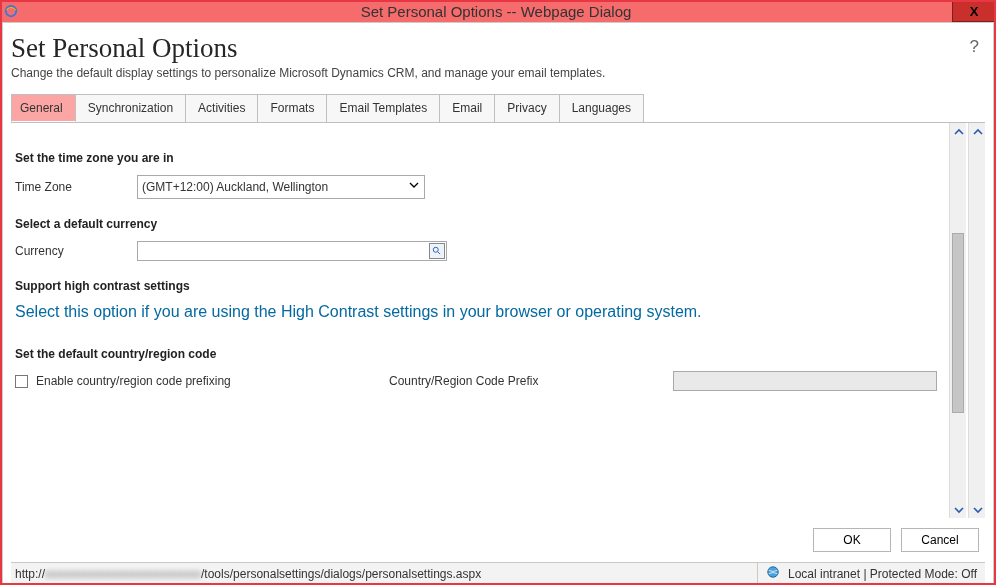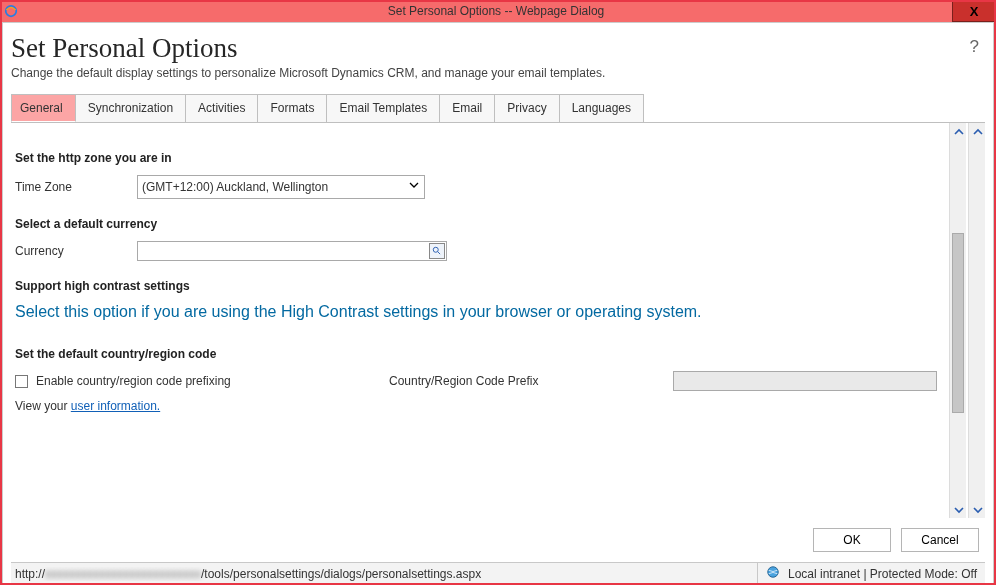--- a/index.html
+++ b/index.html
@@ -2,21 +2,21 @@
 <html><head>
 <meta charset="utf-8">
 <style>
   * { box-sizing: border-box; font-family: "Segoe UI", Tahoma, sans-serif; }
   body { margin:0; padding:0; width:996px; height:585px; background:#fff; overflow:hidden; }
 
   .outer-border { position:absolute; inset:0; border:2px solid #e83645; pointer-events:none; }
 
   .titlebar { height:22px; background:#f66b6b; display:flex; align-items:center; position:relative; }
   .titlebar .ie-icon { width:22px; display:flex; align-items:center; justify-content:center; }
-  .titlebar .title { position:absolute; left:0; right:4px; text-align:center; font-size:12px; color:#333; }
+  .titlebar .title { position:absolute; left:0; right:4px; text-align:center; font-size:15px; color:#333; }
   .titlebar .close { position:absolute; right:0; top:0; width:44px; height:22px;
     background:#c9302c; border:1px solid #7a1f1b; display:flex; align-items:center;
     justify-content:center; font-weight:bold; color:#000; font-size:13px; }
 
   .dialog-body { position:absolute; top:22px; left:2px; right:2px; bottom:0; background:#fff;
     border:1px solid #ccc; padding:6px 8px 0 8px; display:flex; flex-direction:column; }
 
   .header-row { display:flex; align-items:flex-start; }
   .header-text { flex:1; }
   h1 { margin:4px 0 2px 0; font-weight:300; font-size:27px; color:#262626;font-family:Liberation Serif, serif; }
@@ -113,21 +113,21 @@
     <div class="tab">Formats</div>
     <div class="tab">Email Templates</div>
     <div class="tab">Email</div>
     <div class="tab">Privacy</div>
     <div class="tab">Languages</div>
   </div>
 
   <div class="panel-wrapper">
     <div class="panel">
 
-      <div class="section-title first">Set the http zone you are in</div>
+      <div class="section-title first">Set the time zone you are in</div>
       <div class="field-row">
         <div class="field-label">Time Zone</div>
         <div class="select-wrap" style="width:288px">
           <span>(GMT+12:00) Auckland, Wellington</span>
           <span class="chev">
             <svg width="10" height="10" viewBox="0 0 10 10">
                 <path d="M1 3 L5 7 L9 3" fill="none" stroke="#000" stroke-width="1.3"></path>
               </svg>
           </span>
         </div>
@@ -153,23 +153,20 @@
       <div class="section-title" style="margin-top:26px">Set the default country/region code</div>
       <div class="region-row">
         <div class="chk-row">
           <span class="chk"></span>
           <span>Enable country/region code prefixing</span>
         </div>
         <div class="region-label2">Country/Region Code Prefix</div>
         <div class="region-input"></div>
       </div>
 
-      <div class="userinfo">
-        <span>View your </span><a href="#">user information.</a>
-      </div>
 
     </div>
 
     <div class="inner-scroll">
       <div class="scroll-arrow up">
         <svg width="10" height="10" viewBox="0 0 10 10">
             <path d="M1 7 L5 3 L9 7" fill="none" stroke="#2a5db0" stroke-width="1.6"></path>
           </svg>
       </div>
       <div class="scroll-thumb" style="top:110px;height:180px"></div>

